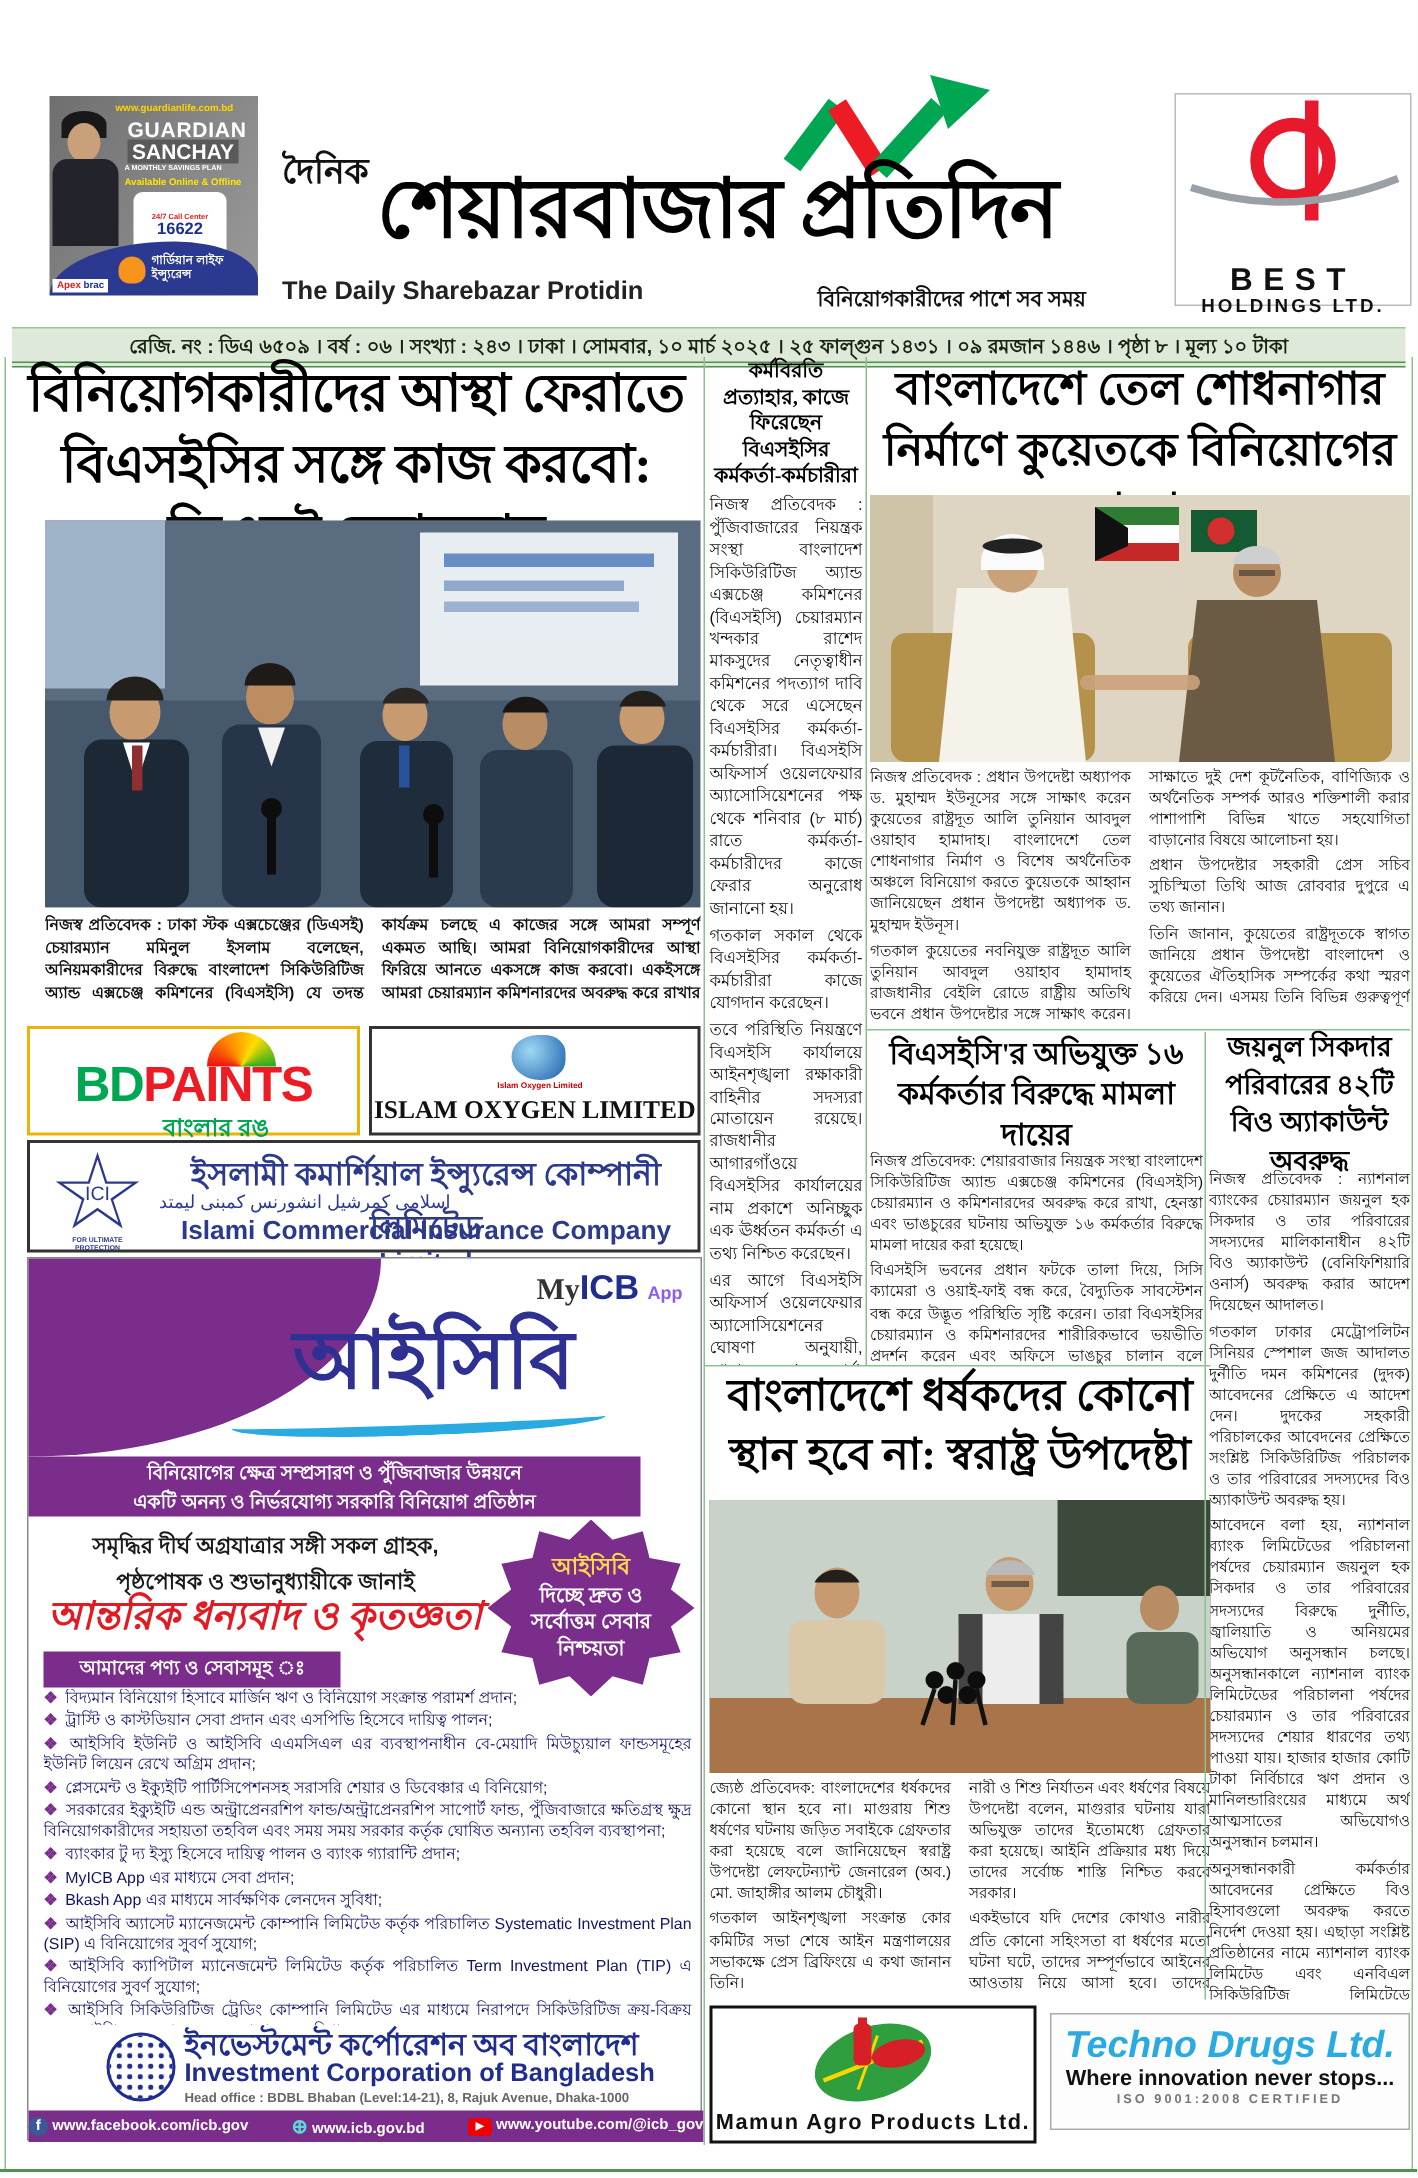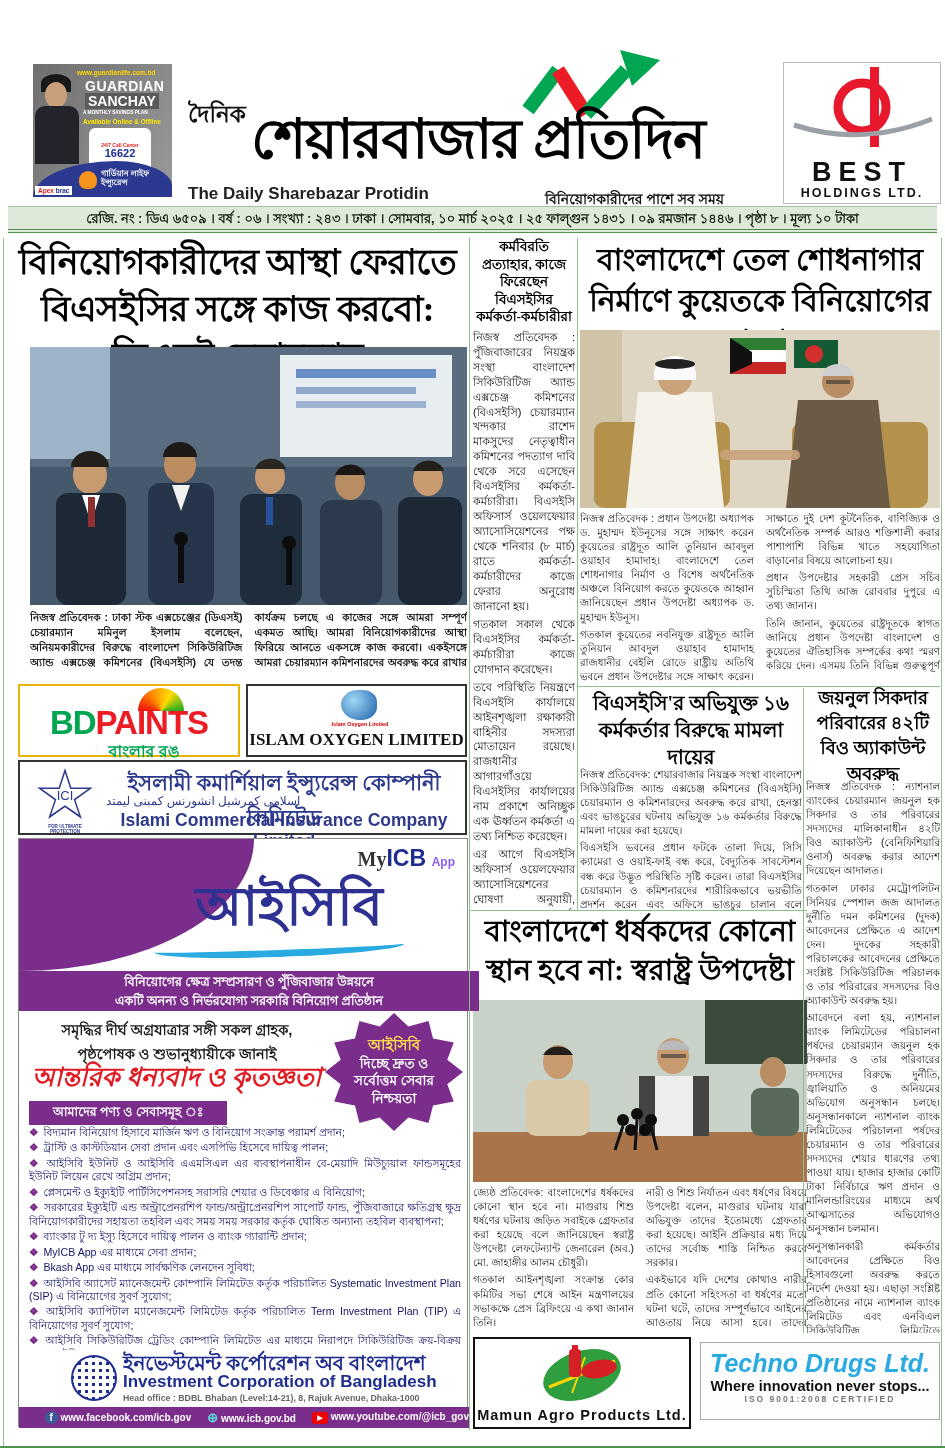--- a/index.html
+++ b/index.html
@@ -25,23 +25,23 @@
   .g-woman{position:absolute;left:0;top:0;width:48px;height:100px}
   .g-head{position:absolute;left:12px;top:18px;width:22px;height:26px;background:#c9a07a;border-radius:50%}
   .g-hair{position:absolute;left:8px;top:10px;width:30px;height:18px;background:#181818;border-radius:50% 50% 0 0}
   .g-suit{position:absolute;left:2px;top:42px;width:44px;height:58px;background:#23232b;border-radius:10px 10px 0 0}
   .masthead-daily{left:188px;top:96px;font-size:23px;font-weight:bold;color:#111}
   .masthead-title{left:178px;top:106px;width:600px;font-size:55px;font-weight:bold;letter-spacing:-1px;color:#000;z-index:2;text-align:center;line-height:1.25}
   .masthead-sub{left:188px;top:184px;font-size:17px;font-weight:bold;color:#222}
   .masthead-tag{left:545px;top:188px;font-size:14px;font-weight:bold;color:#111}
   .arrow-svg{left:520px;top:48px;width:140px;height:95px;z-index:1}
   .best{left:783px;top:62px;width:158px;height:142px;border:1px solid #bbb;background:#fff;text-align:center}
-  .best-name{font-size:27px;font-weight:bold;letter-spacing:7px;color:#111;line-height:1;margin-top:0}
+  .best-name{font-size:21px;font-weight:bold;letter-spacing:7px;color:#111;line-height:1;margin-top:16px}
   .best-sub{font-size:12.5px;font-weight:bold;letter-spacing:2px;color:#111}
-  .datebar{left:8px;top:206px;width:929px;height:27px;background:#dfe9da;border-top:1px solid #9cc49c;border-bottom:4px double #4e934e;font-size:13px;font-weight:bold;color:#15240f;text-align:center;line-height:23px}
+  .datebar{left:8px;top:218px;width:929px;height:27px;background:#dfe9da;border-top:1px solid #9cc49c;border-bottom:4px double #4e934e;font-size:13px;font-weight:bold;color:#15240f;text-align:center;line-height:23px}
   
   .lead-hl{left:10px;top:240px;width:455px;font-size:35px;line-height:1.34;font-weight:800;color:#000;text-align:center;letter-spacing:-.5px}
   .photo{overflow:hidden;background:#889}
   .photo svg{display:block}
   .p1{left:30px;top:347px;width:437px;height:258px}
   .lead-cap{left:30px;top:610px;width:437px;height:70px;column-count:2;column-gap:12px;font-size:10.5px;line-height:1.42;font-weight:600;color:#111;overflow:hidden;text-align:justify}
   .colhead{font-weight:800;color:#000;text-align:center}
   .korm{left:473px;top:238px;width:102px;height:672px;overflow:hidden}
   .korm h3{font-size:13.5px;line-height:1.3;margin-bottom:4px}
   .korm p{font-size:11px;line-height:1.36;text-align:justify;margin-bottom:3px}
@@ -77,35 +77,35 @@
   .ici-en{position:absolute;left:86px;top:48px;width:356px;text-align:center;font-size:17.5px;font-weight:bold;color:#2d3a8c}
   
   .myicb{left:18px;top:838px;width:450px;height:589px;border:1px solid #888;background:#fff}
   .mi-curve{position:absolute;left:0;top:0;width:235px;height:132px;background:#7b2d8b;border-radius:0 0 100% 0}
   .mi-app{position:absolute;right:12px;top:6px;font-size:20px}
   .mi-my{font-weight:bold;color:#333;font-family:"Liberation Serif",serif}
   .mi-icb{font-weight:bold;color:#1f2d8f;font-size:23px}
   .mi-appw{font-size:12px;color:#8b5cf6;font-weight:bold}
   .mi-big{position:absolute;left:110px;top:26px;width:320px;text-align:center;font-size:54px;font-weight:800;color:#2e3192}
   .mi-swoosh{position:absolute;left:135px;top:100px;width:250px;height:18px;border-bottom:7px solid #29abe2;border-radius:50%;transform:rotate(-2deg)}
-  .mi-band{position:absolute;left:0;top:132px;width:460px;height:40px;background:#7b2d8b;color:#fff;text-align:center;font-size:12.5px;font-weight:bold;line-height:1.5;padding-top:2px}
+  .mi-band{position:absolute;left:0;top:132px;width:408px;height:40px;background:#7b2d8b;color:#fff;text-align:center;font-size:12.5px;font-weight:bold;line-height:1.5;padding-top:2px}
   .mi-m1{position:absolute;left:8px;top:180px;width:300px;text-align:center;font-size:14.5px;font-weight:bold;color:#1a1a1a}
   .mi-thanks{position:absolute;left:0px;top:218px;width:315px;text-align:center;font-size:26px;font-weight:bold;font-style:italic;color:#e01b24;font-family:"Liberation Serif",serif}
   .mi-badge{position:absolute;left:306px;top:174px;width:138px;height:118px;background:#7b2d8b;color:#fff;clip-path:polygon(100% 50%,88.6% 60.4%,93.3% 75%,78.3% 78.3%,75% 93.3%,60.4% 88.6%,50% 100%,39.6% 88.6%,25% 93.3%,21.7% 78.3%,6.7% 75%,11.4% 60.4%,0% 50%,11.4% 39.6%,6.7% 25%,21.7% 21.7%,25% 6.7%,39.6% 11.4%,50% 0%,60.4% 11.4%,75% 6.7%,78.3% 21.7%,93.3% 25%,88.6% 39.6%);text-align:center;font-weight:bold;font-size:13.5px;line-height:1.3;padding-top:22px}
   .mi-badge .y{color:#ffd94d;font-size:15px}
   .mi-label{position:absolute;left:10px;top:262px;background:#7b2d8b;color:#fff;font-size:12.5px;font-weight:bold;padding:2px 24px}
   .mi-list{position:absolute;left:10px;top:287px;width:432px;height:224px;overflow:hidden;list-style:none}
   .mi-list li{font-size:10.6px;line-height:1.27;color:#141466;margin-bottom:2px;text-align:justify}
   .mi-list .blt{color:#7b2d8b;font-weight:bold;margin-right:5px}
   .mi-foot{position:absolute;left:0;top:511px;width:450px;height:57px}
   .mi-logo{position:absolute;left:52px;top:5px;width:46px;height:46px;border:2px solid #1f2d8f;border-radius:50%;background-image:radial-gradient(#1f2d8f 1.6px,transparent 2px);background-size:7px 7px;background-position:3px 3px}
   .mi-bn{position:absolute;left:104px;top:-2px;width:344px;font-size:20px;font-weight:bold;color:#1f2d8f;font-family:"Liberation Serif",serif}
   .mi-en{position:absolute;left:104px;top:22px;width:344px;font-size:17px;font-weight:bold;color:#1f2d8f}
   .mi-addr{position:absolute;left:104px;top:43px;width:344px;font-size:8.8px;font-weight:bold;color:#666}
-  .mi-links{position:absolute;left:0;top:568px;width:450px;height:21px;background:#7b2d8b;color:#fff;display:flex;align-items:center;justify-content:flex-end;gap:16px;font-size:10px;font-weight:bold}
+  .mi-links{position:absolute;left:0;top:568px;width:450px;height:21px;background:#7b2d8b;color:#fff;display:flex;align-items:center;justify-content:space-between;gap:16px;font-size:10px;font-weight:bold}
   .ic-fb{display:inline-block;width:13px;height:13px;border-radius:50%;background:#3b5998;color:#fff;text-align:center;line-height:13px;font-size:10px;font-weight:bold}
   .ic-gl{display:inline-block;color:#5bd8d8;font-size:13px;line-height:13px}
   .ic-yt{display:inline-block;width:16px;height:12px;border-radius:3px;background:#e00;color:#fff;text-align:center;line-height:12px;font-size:7px}
   
   .mamun{left:473px;top:1337px;width:218px;height:92px;border:2px solid #111;text-align:center}
   .mamun-name{position:absolute;left:0;bottom:4px;width:100%;font-size:14.5px;font-weight:bold;letter-spacing:1px;color:#111}
   .techno{left:700px;top:1342px;width:240px;height:78px;border:1px solid #aaa;text-align:center;background:#fdfdfd}
   .tech-name{font-size:25px;font-weight:800;font-style:italic;color:#29abe2;margin-top:6px}
   .tech-sub{font-size:14.5px;font-weight:bold;color:#111}
   .tech-iso{font-size:8.5px;color:#777;letter-spacing:2px;font-weight:bold}

